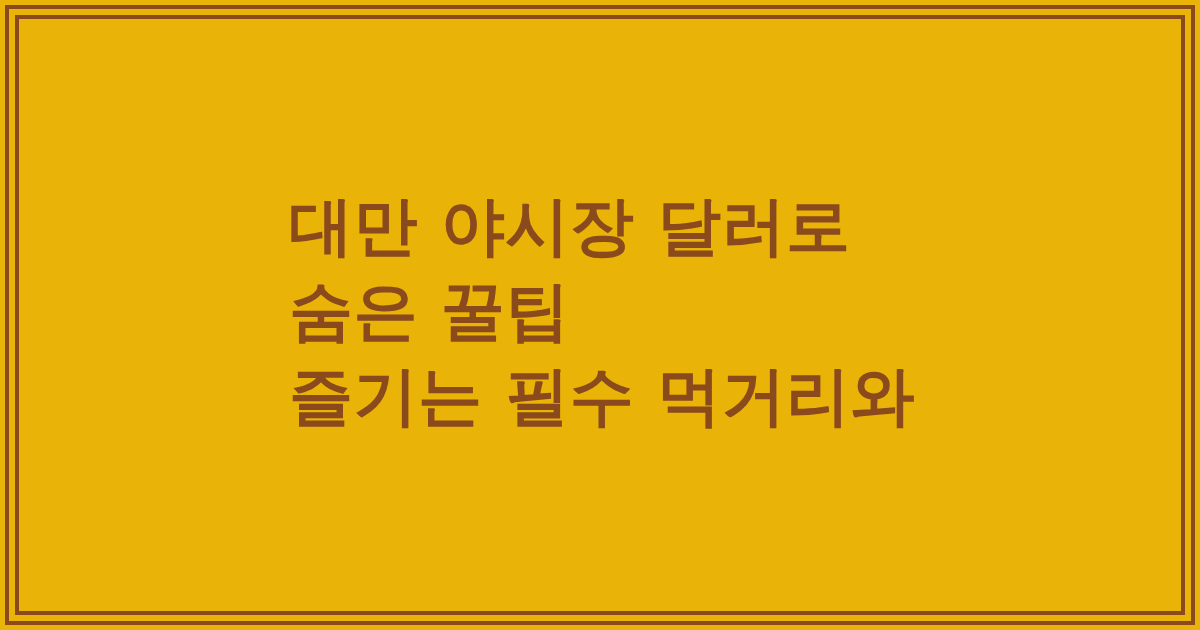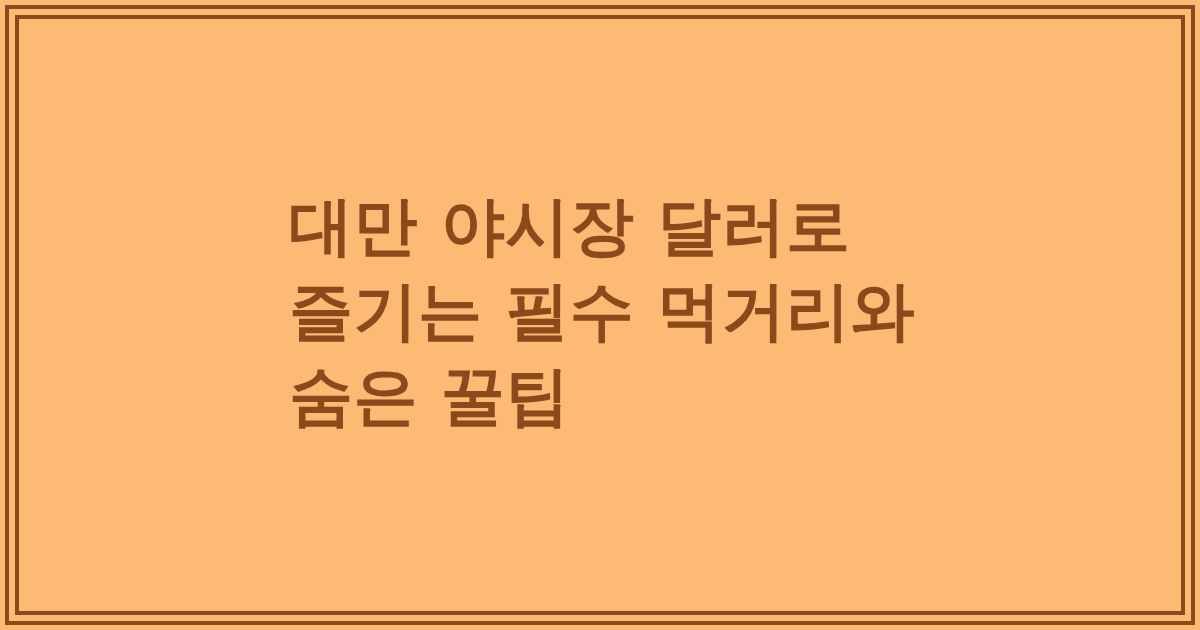--- a/index.html
+++ b/index.html
@@ -72,26 +72,26 @@
     font-weight: 700;
     font-size: 64px;
     line-height: 85px;
     letter-spacing: 0.5px;
     white-space: nowrap;
   }
 </style>
 </head>
 <body style="background: rgb(255, 255, 255);">
 
-<div id="card" style="background: #fdba74;">
+<div id="card" style="background: #eab308;">
 
   <div id="frame-outer" style="border-color: rgb(138, 74, 28);"></div>
   <div id="frame-inner" style="border-color: rgb(138, 74, 28);"></div>
 
   <div id="content">
     <div id="title-block" style="text-align: left;">
       <span class="title-line" style="color: rgb(138, 74, 28);">대만 야시장 달러로</span>
+      <span class="title-line" style="color: rgb(138, 74, 28);">숨은 꿀팁</span>
       <span class="title-line" style="color: rgb(138, 74, 28);">즐기는 필수 먹거리와</span>
-      <span class="title-line" style="color: rgb(138, 74, 28);">숨은 꿀팁</span>
     </div>
   </div>
 
 </div>
 
 </body></html>

